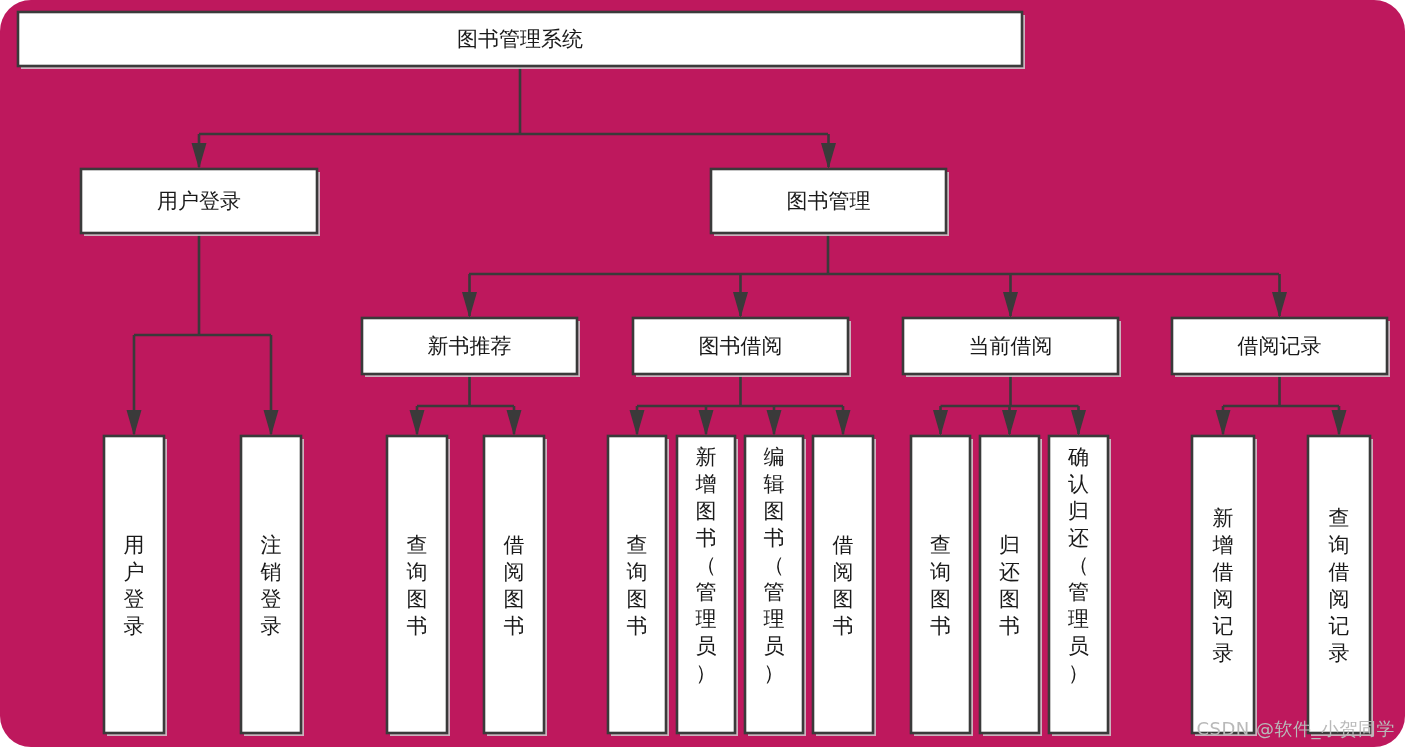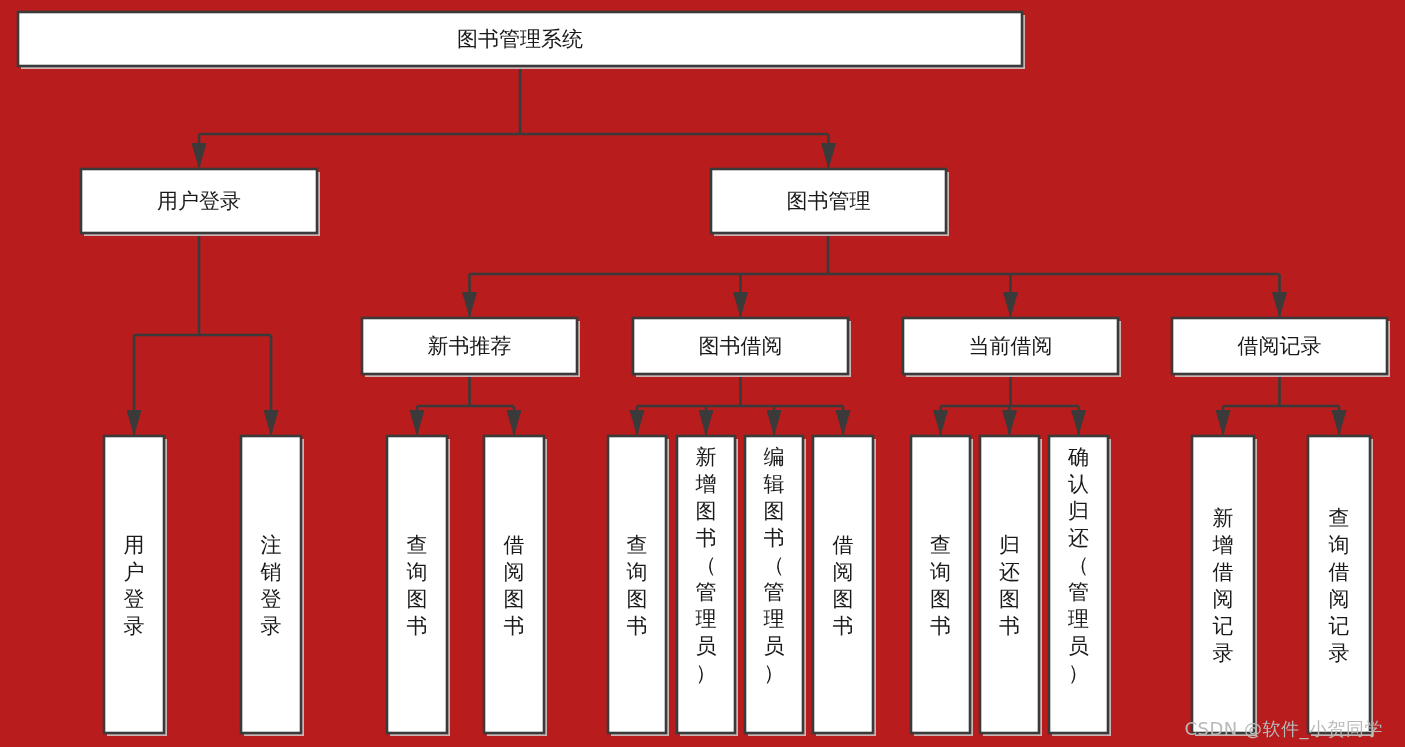--- a/index.html
+++ b/index.html
@@ -8,22 +8,23 @@
     padding: 0;
     background: #ffffff;
   }
   body {
     font-family: "DejaVu Sans", "Liberation Sans", sans-serif;
   }
   #diagram-root {
     position: relative;
     width: 1405px;
     height: 747px;
-    background: #b91c1c;
+    background: #be185d;
     overflow: hidden;
+    border-radius: 31px;
   }
   svg#flowchart {
     position: absolute;
     top: 0;
     left: 0;
     width: 1405px;
     height: 747px;
     display: block;
   }
   .node-box {
@@ -54,21 +55,21 @@
     dominant-baseline: middle;
   }
   .node-label-v {
     fill: #1a1a1a;
     font-family: "DejaVu Sans", "Liberation Sans", sans-serif;
     font-size: 21px;
     text-anchor: middle;
   }
   .watermark-text {
     position: absolute;
-    right: 22px;
+    right: 10px;
     bottom: 6px;
     font-family: "DejaVu Sans", "Liberation Sans", sans-serif;
     font-size: 18px;
     color: #b9b9b9;
     white-space: nowrap;
     user-select: none;
     letter-spacing: 0.5px;
   }
 </style>
 </head>

